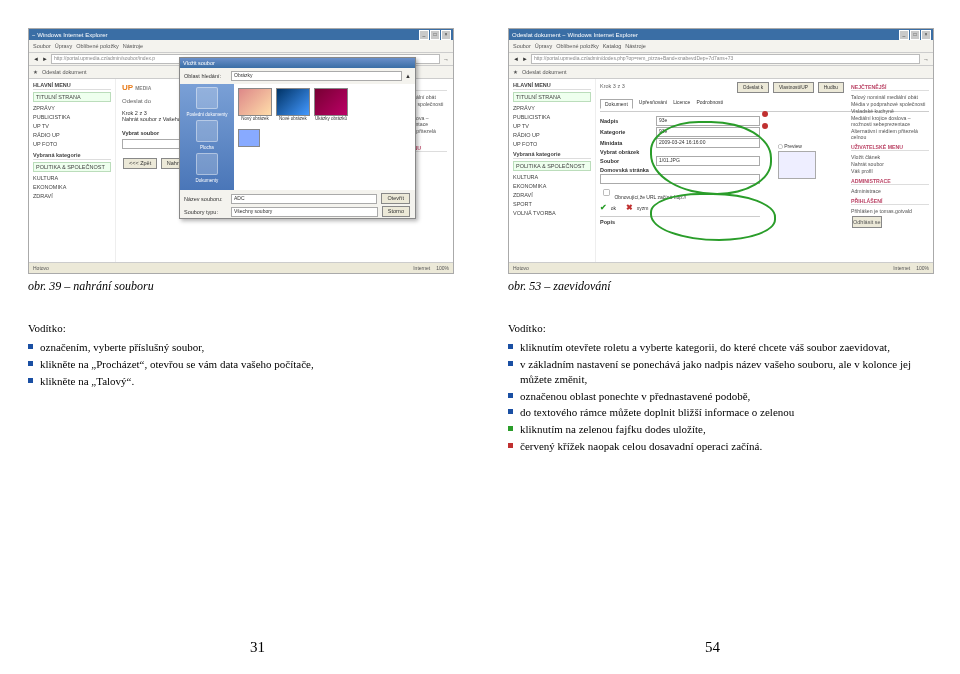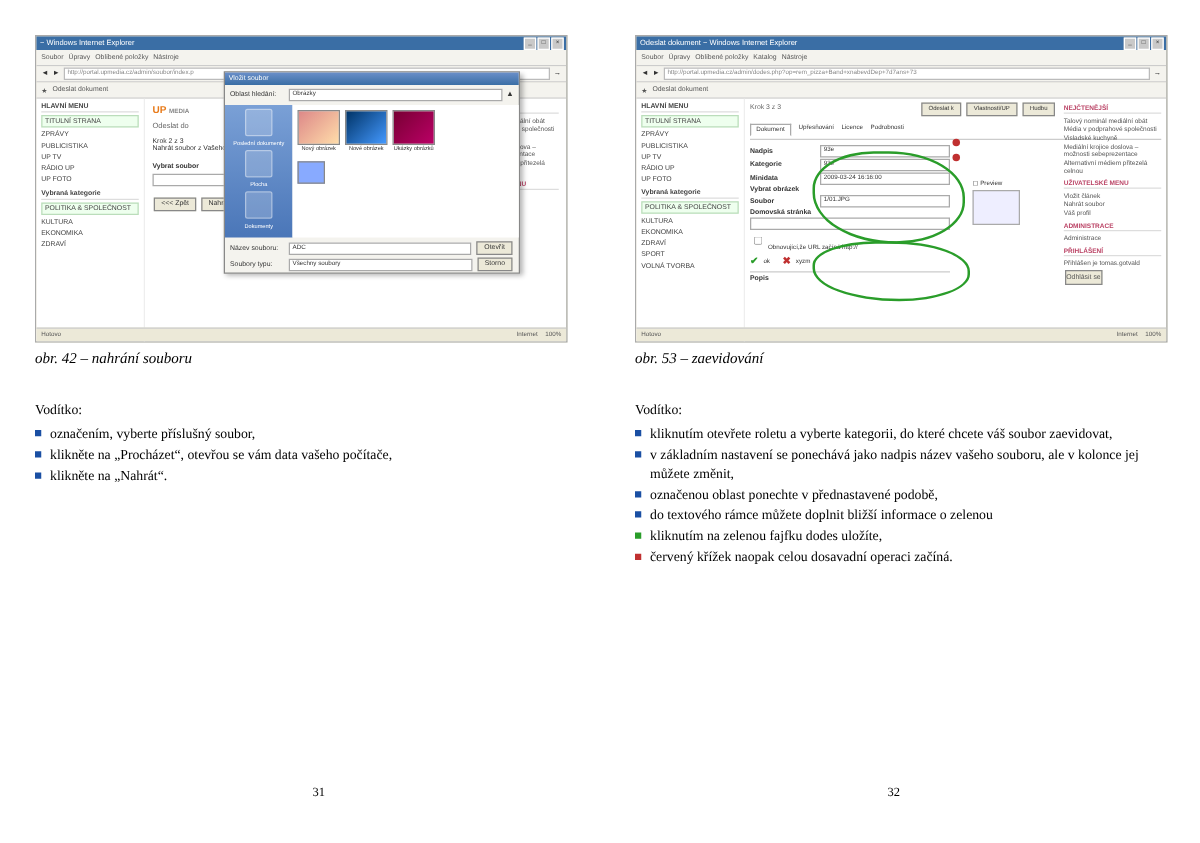--- a/index.html
+++ b/index.html
@@ -39,21 +39,21 @@
 .lp-txt{color:#fff;font-size:4.5px;text-align:center}
 .captionrow{margin-top:5px;font-size:12px;font-style:italic}
 .voditko{margin-top:28px;font-size:11px}
 .voditko-h{font-size:11px;margin-bottom:6px}
 .bullet-list{margin:0;padding:0;list-style:none}
 .bullet-list li{position:relative;padding-left:12px;margin:2px 0;line-height:1.35}
 .bullet-list li::before{content:"";position:absolute;left:0;top:4px;width:5px;height:5px}
 .bullet-list li.blue::before{background:#1a4fa3}
 .bullet-list li.green::before{background:#2a9d2a}
 .bullet-list li.red::before{background:#c03030}
-.pagenum{position:absolute;bottom:34px;font-size:10px}
+.pagenum{position:absolute;bottom:18px;font-size:15px}
 .pagenum.left{left:250px}
 .pagenum.right{right:240px}
 .formrow{display:flex;align-items:center;gap:4px;margin:1px 0}
 .formrow .lbl{width:52px;font-size:5.5px;font-weight:bold}
 .formrow .inp{flex:1;height:8px;background:#fff;border:1px solid #aaa;font-size:5px;padding:0 2px}
 .greenmark{position:absolute;border:2px solid #2a9d2a;border-radius:40% 50% 45% 55%}
 .statusbar{position:absolute;bottom:0;left:0;right:0;height:10px;background:#ece9d8;border-top:1px solid #ccc;display:flex;align-items:center;font-size:5px;color:#555;padding:0 4px;gap:6px}
 .statusbar .sp{margin-left:auto}
 </style>
 </head>
@@ -177,27 +177,27 @@
           <div class="dlg-btn">Storno</div>
         </div>
       </div>
     </div>
     <div class="statusbar">
       <span>Hotovo</span>
       <span class="sp">Internet</span>
       <span>100%</span>
     </div>
   </div>
-  <div class="captionrow">obr. 42 – nahrání souboru</div>
+  <div class="captionrow">obr. 39 – nahrání souboru</div>
   <div class="voditko">
     <div class="voditko-h">Vodítko:</div>
     <ul class="bullet-list">
       <li class="blue">označením, vyberte příslušný soubor,</li>
       <li class="blue">klikněte na „Procházet“, otevřou se vám data vašeho počítače,</li>
-      <li class="blue">klikněte na „Nahrát“.</li>
+      <li class="blue">klikněte na „Talový“.</li>
     </ul>
   </div>
 </div>
 
 <div class="col">
   <div class="screenshot">
     <div class="titlebar">
       <span>Odeslat dokument − Windows Internet Explorer</span>
       <div class="wincontrols">
         <div>_</div>
@@ -330,15 +330,15 @@
       <li class="blue">v základním nastavení se ponechává jako nadpis název vašeho souboru, ale v kolonce jej můžete změnit,</li>
       <li class="blue">označenou oblast ponechte v přednastavené podobě,</li>
       <li class="blue">do textového rámce můžete doplnit bližší informace o zelenou</li>
       <li class="green">kliknutím na zelenou fajfku dodes uložíte,</li>
       <li class="red">červený křížek naopak celou dosavadní operaci začíná.</li>
     </ul>
   </div>
 </div>
 
 <div class="pagenum left">31</div>
-<div class="pagenum right">32</div>
+<div class="pagenum right">54</div>
 
 </div>
 
 </body></html>

